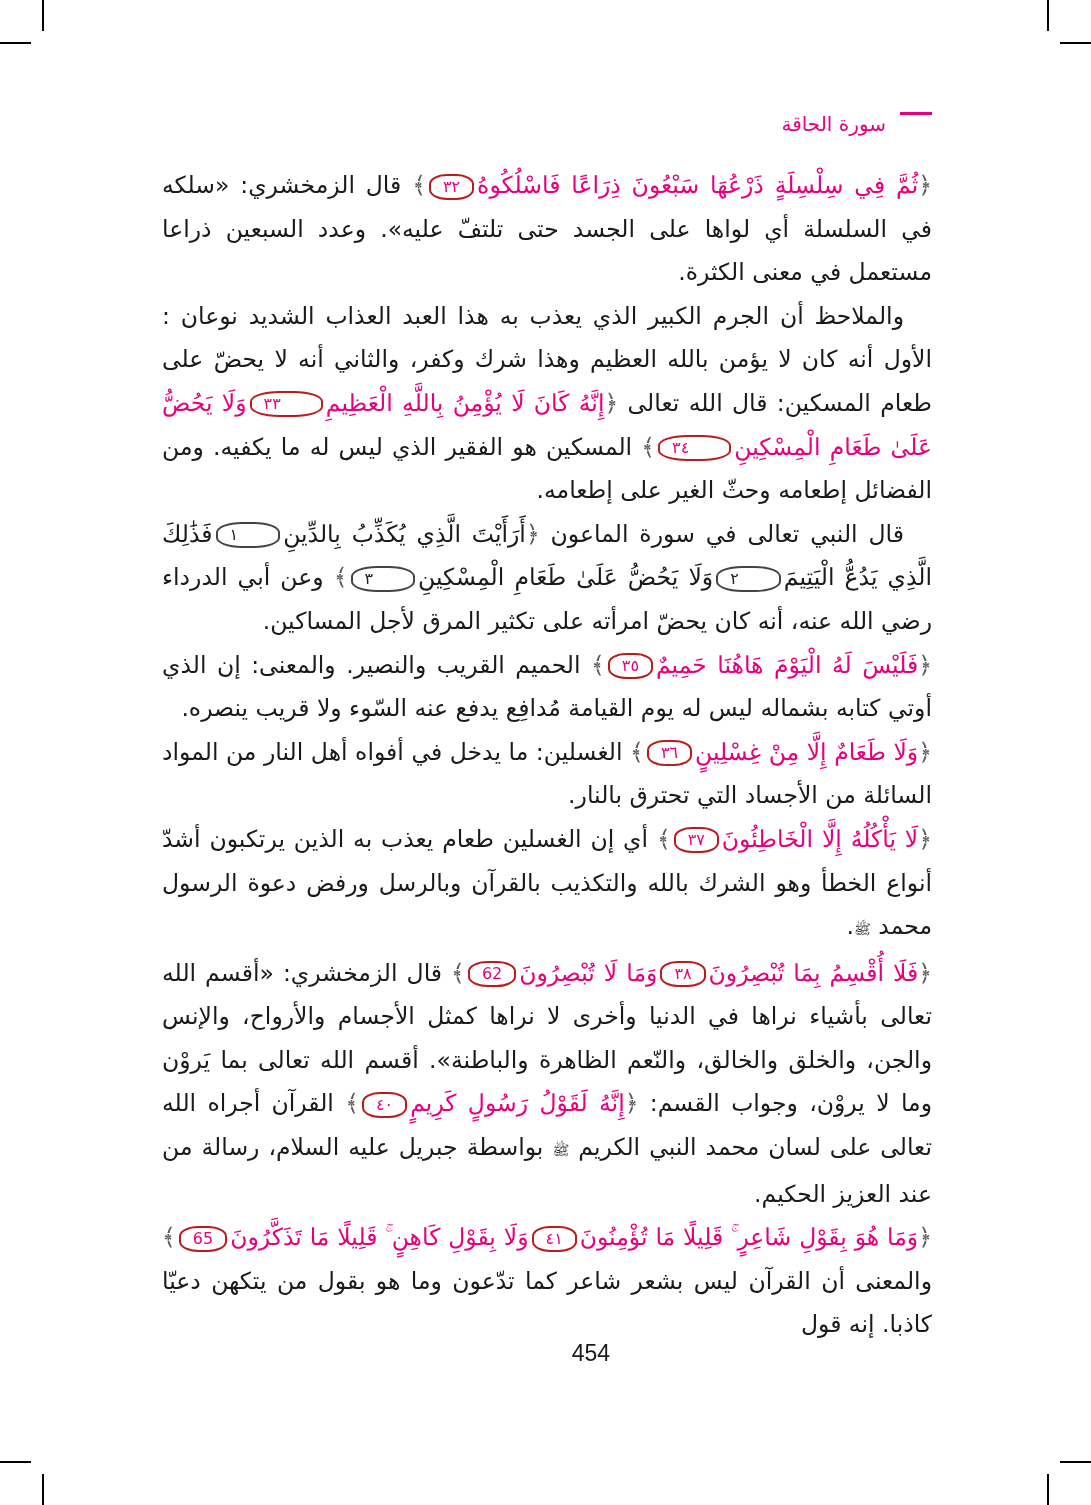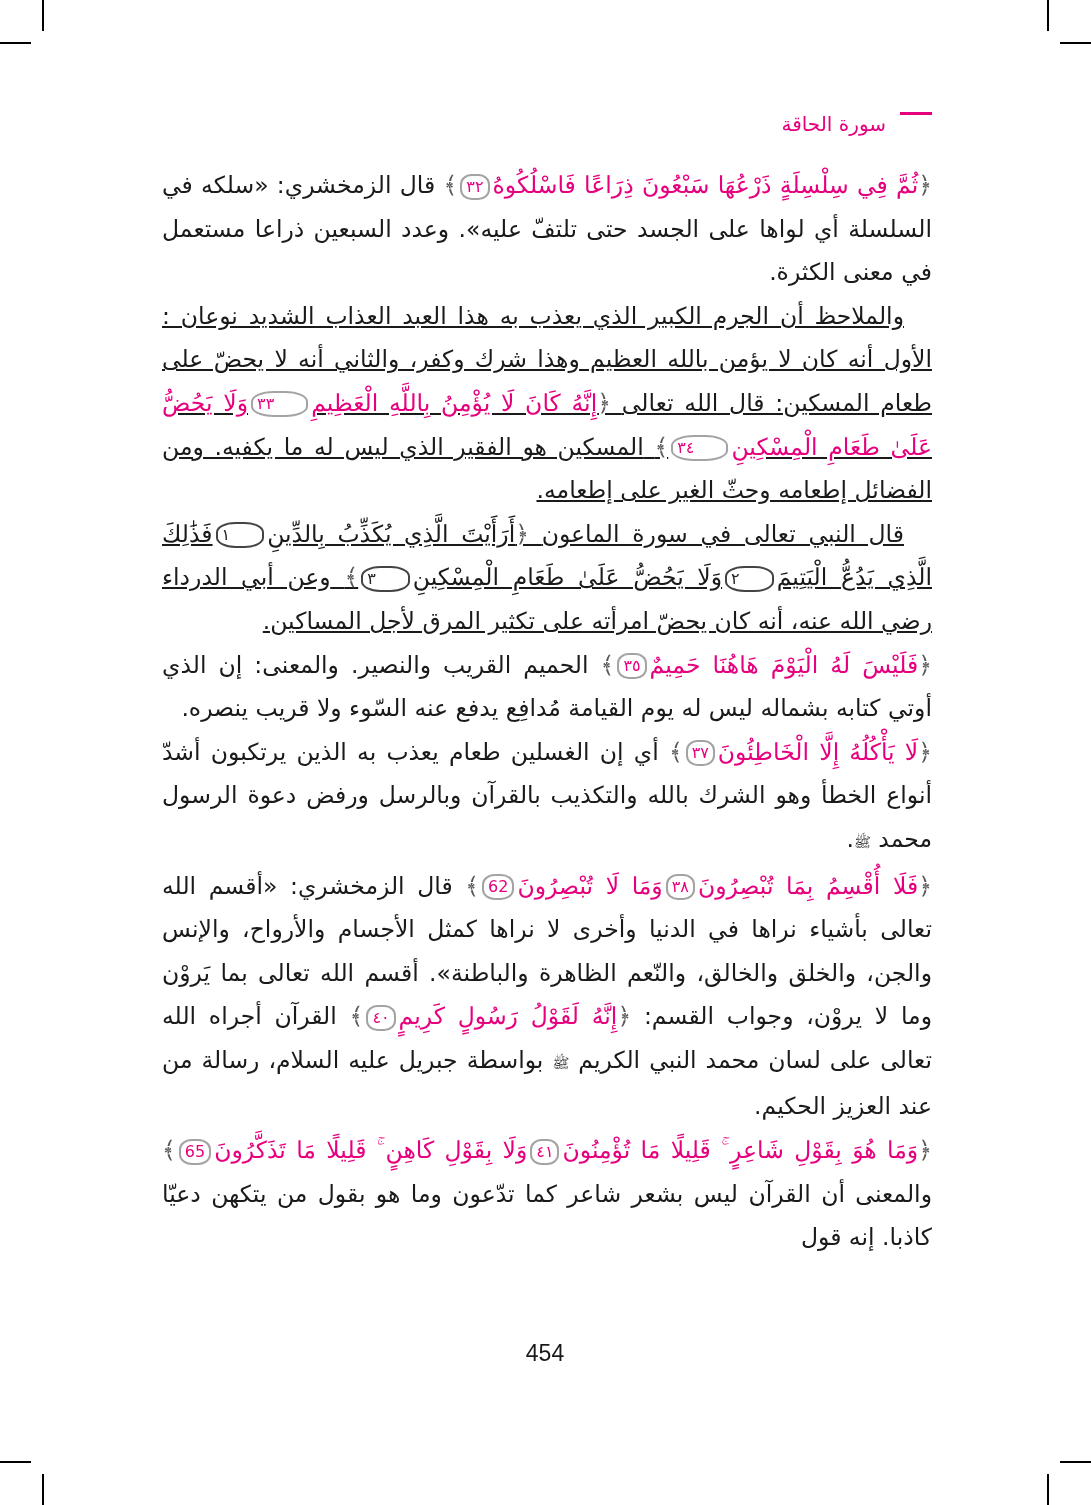--- a/index.html
+++ b/index.html
@@ -3,26 +3,26 @@
 <meta charset="utf-8">
 <style>
   html, body { margin:0; padding:0; background:#ffffff; }
   body { width:1091px; height:1505px; position:relative; overflow:hidden; }
   .crop { position:absolute; background:#000; }
   .page-header { position:absolute; top:112px; left:700px; width:232px; height:30px; direction:rtl; display:flex; gap:14px; }
   .header-line { width:32px; height:3px; background:#e6007e; display:inline-block; }
   .header-title { color:#e6007e; font-family:"DejaVu Sans", sans-serif; font-size:20px; }
   .body-text { position:absolute; top:164px; left:162px; width:770px; direction:rtl; text-align:justify; font-family:"DejaVu Sans", sans-serif; font-size:23.5px; line-height:43.6px; color:#1a1a1a; }
   .para { margin:0; }
-  .ind { text-indent:28px;text-decoration:underline; }
+  .ind { text-indent:28px; }
   .verse { color:#e6007e; font-family:"DejaVu Serif", serif;margin-top:20px; }
   .bracket { color:#555; }
-  .ayah { display:inline-block; color:#e6007e; border:2px solid #a3a3a3; border-radius:40%; font-size:16px; line-height:22px; padding:0 4px; margin:8px 3px; vertical-align:middle; }
+  .ayah { display:inline-block; color:#e6007e; border:2px solid #b91c1c; border-radius:40%; font-size:16px; line-height:22px; padding:0 12px; margin:8px 3px; vertical-align:middle; }
   .ayah-plain { color:#222; border-color:#444; }
-  .page-number { position:absolute; top:1340px; left:480px; width:130px; text-align:center; font-family:"Liberation Sans", sans-serif; font-size:23px; color:#1a1a1a; }
+  .page-number { position:absolute; top:1340px; left:480px; width:130px; text-align:right; font-family:"Liberation Sans", sans-serif; font-size:23px; color:#1a1a1a; }
   .saw { font-size:14px; }
 </style>
 </head>
 <body>
 
 <div class="crop" style="left:42px;top:0;width:2px;height:31px;"></div>
 <div class="crop" style="left:0;top:42px;width:31px;height:2px;"></div>
 <div class="crop" style="left:1047px;top:0;width:2px;height:31px;"></div>
 <div class="crop" style="left:1060px;top:42px;width:31px;height:2px;"></div>
 <div class="crop" style="left:42px;top:1474px;width:2px;height:31px;"></div>
@@ -52,20 +52,24 @@
     <span>قال النبي تعالى في سورة الماعون</span>
     <span class="bracket">﴿</span><span class="verse" style="color:#1a1a1a">أَرَأَيْتَ الَّذِي يُكَذِّبُ بِالدِّينِ</span><span class="ayah ayah-plain">١</span><span class="verse" style="color:#1a1a1a">فَذَٰلِكَ الَّذِي يَدُعُّ الْيَتِيمَ</span><span class="ayah ayah-plain">٢</span><span class="verse" style="color:#1a1a1a">وَلَا يَحُضُّ عَلَىٰ طَعَامِ الْمِسْكِينِ</span><span class="ayah ayah-plain">٣</span><span class="bracket">﴾</span>
     <span>وعن أبي الدرداء رضي الله عنه، أنه كان يحضّ امرأته على تكثير المرق لأجل المساكين.</span>
   </p>
 
   <p class="para">
     <span class="bracket">﴿</span><span class="verse">فَلَيْسَ لَهُ الْيَوْمَ هَاهُنَا حَمِيمٌ</span><span class="ayah">٣٥</span><span class="bracket">﴾</span>
     <span>الحميم القريب والنصير. والمعنى: إن الذي أوتي كتابه بشماله ليس له يوم القيامة مُدافِع يدفع عنه السّوء ولا قريب ينصره.</span>
   </p>
 
+  <p class="para">
+    <span class="bracket">﴿</span><span class="verse">وَلَا طَعَامٌ إِلَّا مِنْ غِسْلِينٍ</span><span class="ayah">٣٦</span><span class="bracket">﴾</span>
+    <span>الغسلين: ما يدخل في أفواه أهل النار من المواد السائلة من الأجساد التي تحترق بالنار.</span>
+  </p>
 
   <p class="para">
     <span class="bracket">﴿</span><span class="verse">لَا يَأْكُلُهُ إِلَّا الْخَاطِئُونَ</span><span class="ayah">٣٧</span><span class="bracket">﴾</span>
     <span>أي إن الغسلين طعام يعذب به الذين يرتكبون أشدّ أنواع الخطأ وهو الشرك بالله والتكذيب بالقرآن وبالرسل ورفض دعوة الرسول محمد</span>
     <span class="saw">ﷺ</span><span>.</span>
   </p>
 
   <p class="para">
     <span class="bracket">﴿</span><span class="verse">فَلَا أُقْسِمُ بِمَا تُبْصِرُونَ</span><span class="ayah">٣٨</span><span class="verse">وَمَا لَا تُبْصِرُونَ</span><span class="ayah">62</span><span class="bracket">﴾</span>
     <span>قال الزمخشري: «أقسم الله تعالى بأشياء نراها في الدنيا وأخرى لا نراها كمثل الأجسام والأرواح، والإنس والجن، والخلق والخالق، والنّعم الظاهرة والباطنة». أقسم الله تعالى بما يَروْن وما لا يروْن، وجواب القسم:</span>

